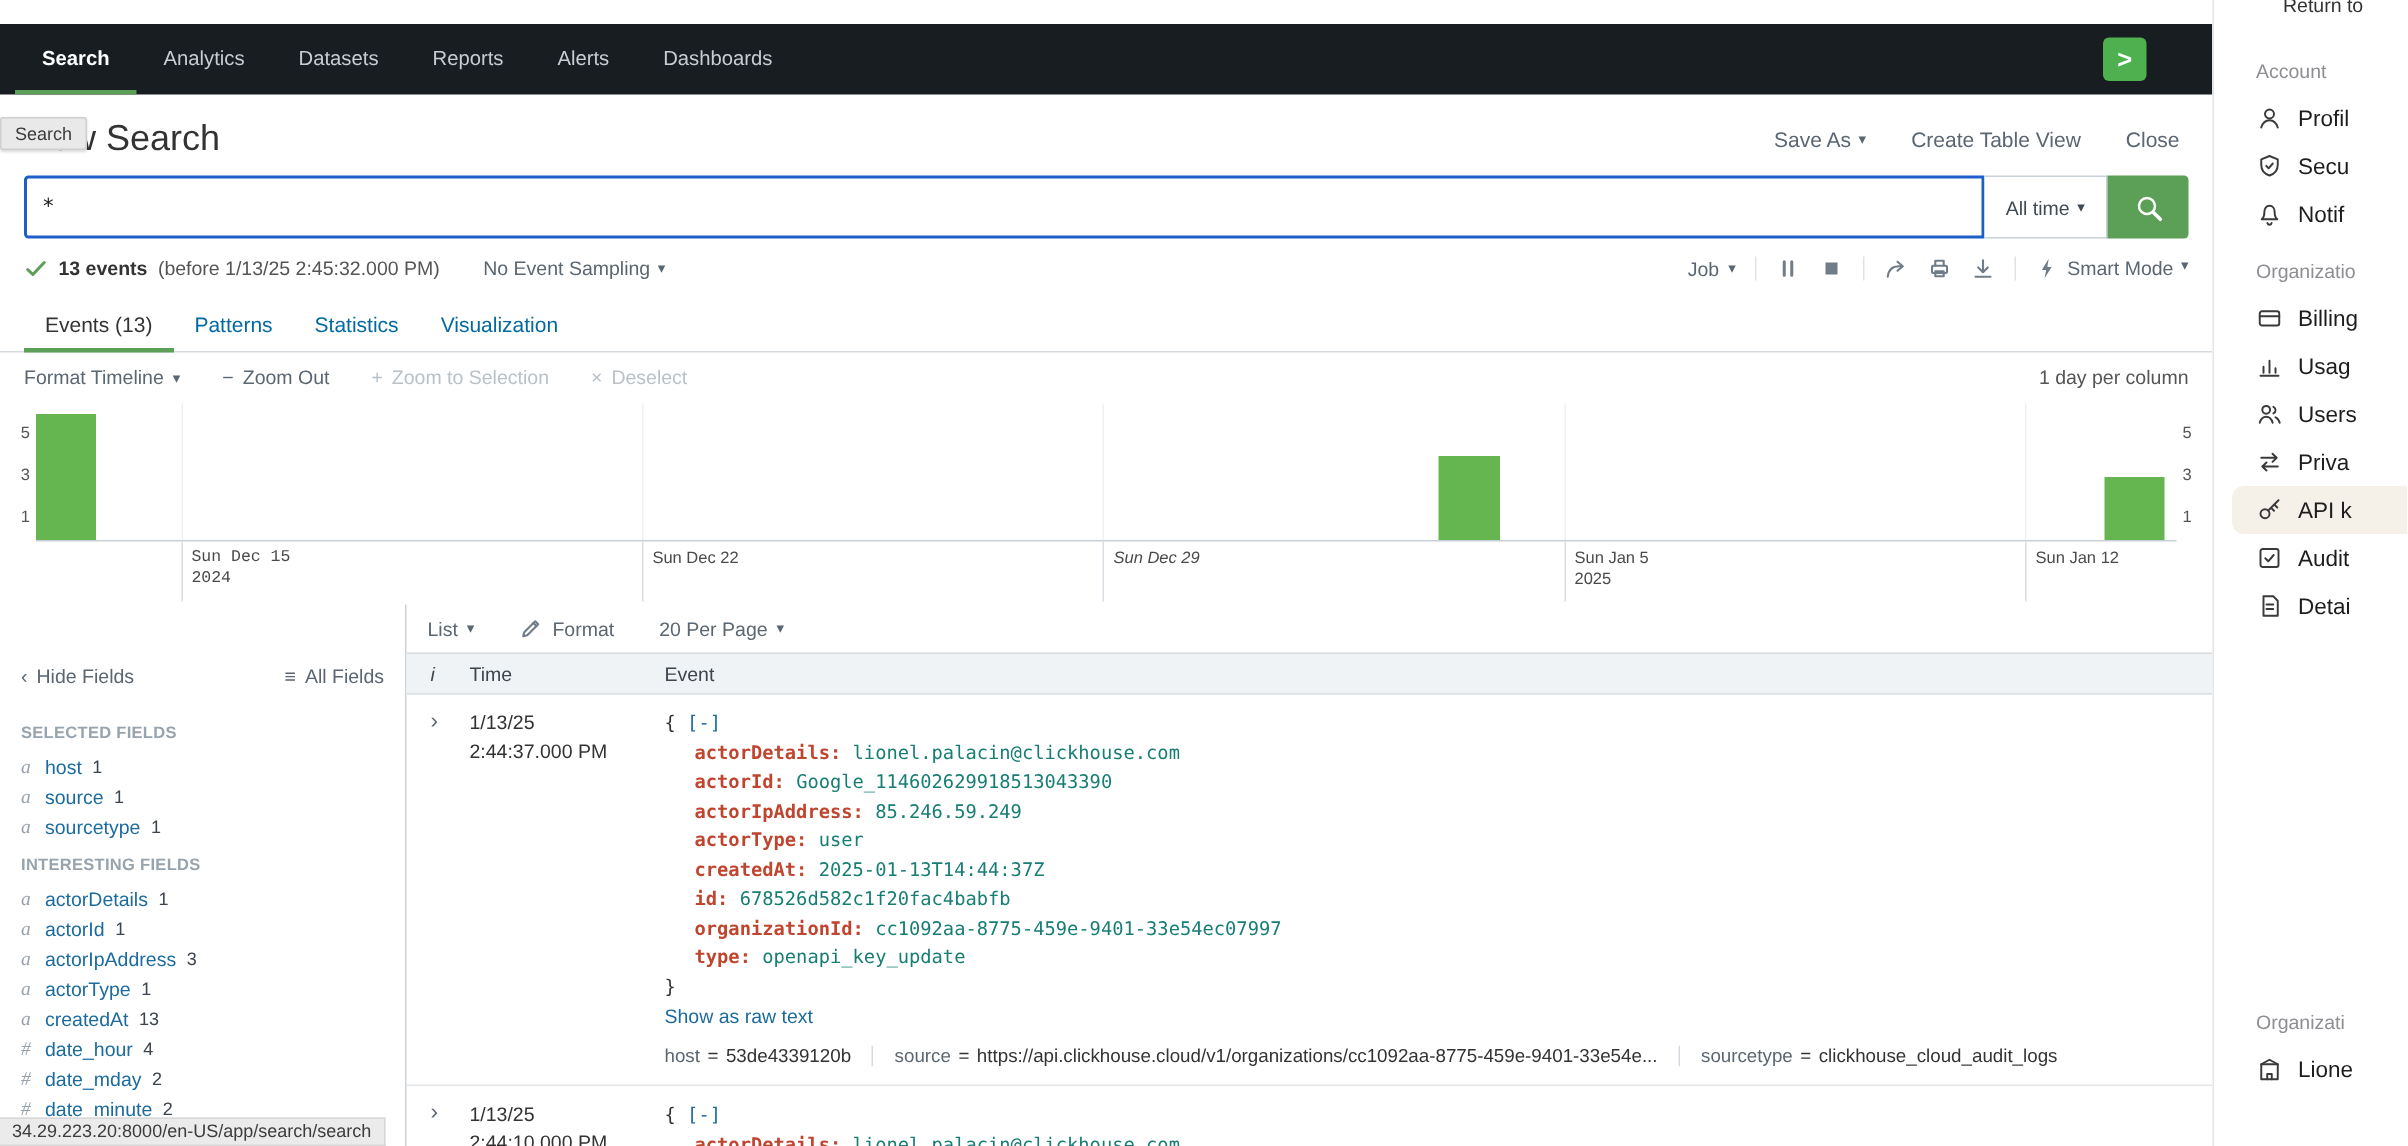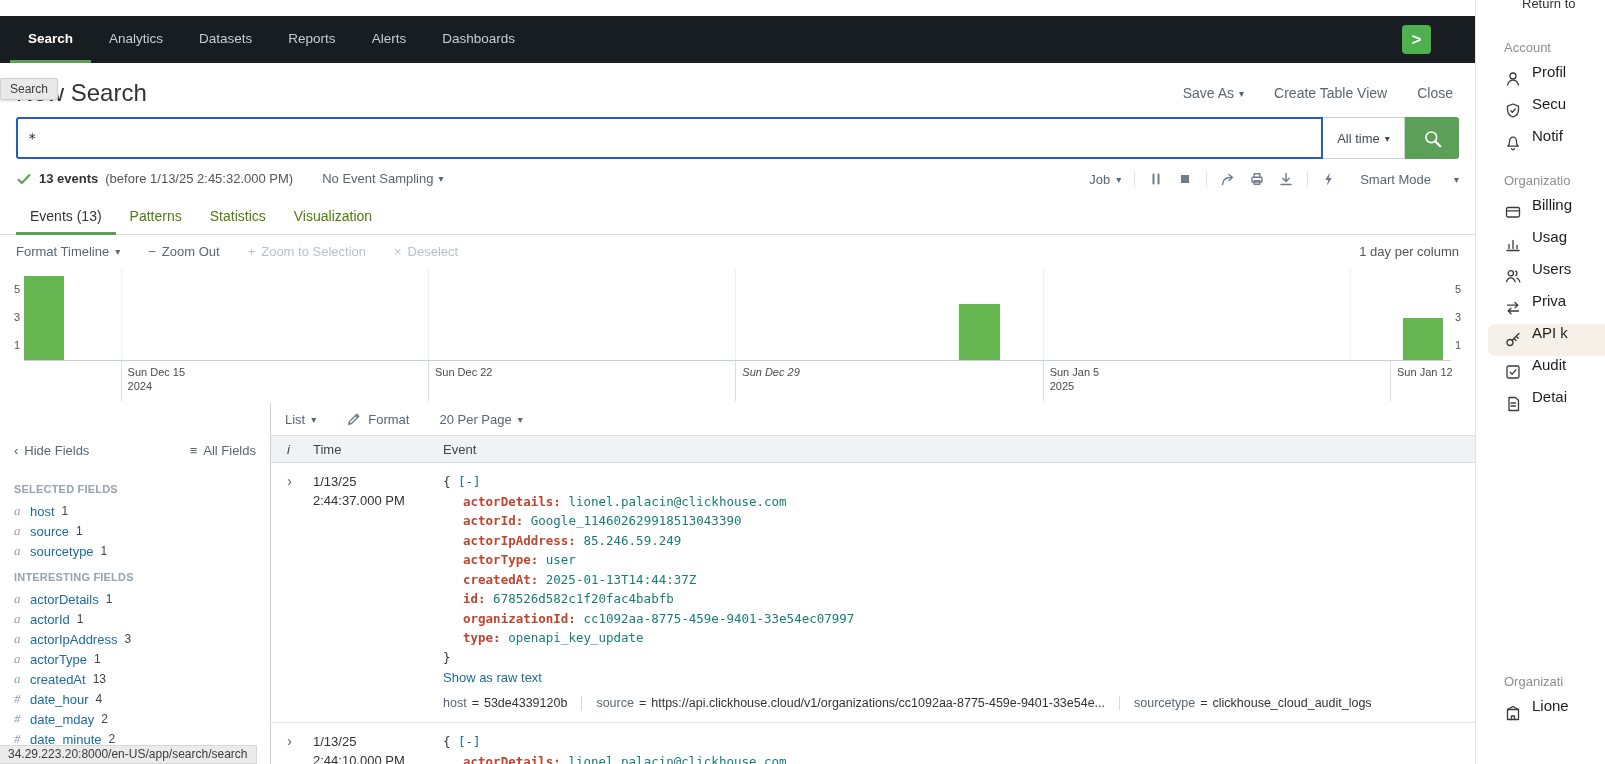--- a/index.html
+++ b/index.html
@@ -27,24 +27,24 @@
 
 .job-row{display:flex;align-items:center;padding:0 16px;height:40px;font-size:13px;color:#3c444d}
 .job-left{display:flex;align-items:flex-start;gap:7px}
 .jr-summary{font-weight:bold;color:#333}
 .jr-detail{color:#555}
 .sampling{margin-left:22px;color:#5a6672;display:flex;gap:5px;align-items:center;cursor:pointer}
 .job-right{margin-left:auto;display:flex;align-items:center;gap:13px;color:#5a6672}
 .icon-btn,.icx{color:#707c87;cursor:pointer;display:flex;align-items:center}
 .controls{display:flex;align-items:center;gap:13px}
 .vdiv{width:1px;height:16px;background:#dfe3e7;display:inline-block}
-.smart{display:flex;gap:23px;align-items:center;cursor:pointer}
+.smart{display:flex;gap:5px;cursor:pointer}
 
 .tabs{display:flex;padding:0 16px;border-bottom:1px solid #d5dadf;height:36px}
-.tab{display:flex;align-items:center;padding:0 14px;font-size:14px;color:#4d7c0f;cursor:pointer;border-bottom:3px solid transparent;margin-bottom:-1px}
+.tab{display:flex;align-items:center;padding:0 14px;font-size:14px;color:#0369a1;cursor:pointer;border-bottom:3px solid transparent;margin-bottom:-1px}
 .tab.active{color:#333;border-bottom-color:var(--accent,#5ba056)}
 
 .tl-toolbar{display:flex;align-items:center;gap:28px;padding:9px 16px 6px;font-size:13px;color:#5a6672}
 .tl-item{display:flex;gap:6px;align-items:center;cursor:pointer}
 .tl-item.disabled{color:#b9c1c8;cursor:default}
 .tl-note{margin-left:auto;font-size:13px;color:#555}
 
 .chart-wrap{margin:4px 24px 0;position:relative}
 .plot{position:relative;height:92px;border-bottom:1px solid #c9cfd6}
 .tbar{position:absolute;bottom:0;background:var(--bar,#65b550);cursor:pointer}
@@ -86,21 +86,21 @@
 .mkey{color:#5a6672}
 .mitem{display:flex;gap:5px;align-items:center;cursor:pointer}
 .msep{width:1px;height:14px;background:#d5dadf;flex:none}
 
 .tooltip-chip{position:absolute;left:0;top:62px;background:#e9e9e9;border:1px solid #cfcfcf;padding:3px 9px;font-size:12px;color:#3c3c3c;border-radius:2px;z-index:6;box-shadow:0 1px 2px rgba(0,0,0,.15)}
 .status-chip{position:absolute;left:0;top:729px;background:#ebebeb;border:1px solid #d7d7d7;border-left:none;padding:1px 8px 2px;font-size:12px;color:#3c3c3c;z-index:6}
 
 .account-panel{position:absolute;left:1475px;top:0;width:130px;height:764px;background:#fff;border-left:1px solid #e4e4e4;padding-top:26px;overflow:hidden}
 .return-link{position:absolute;top:-4px;left:46px;font-size:13px;color:#333;white-space:nowrap;cursor:pointer}
 .acc-header{font-size:13px;color:#8e8e93;padding:14px 0 8px 28px;white-space:nowrap}
-.acc-item{display:flex;gap:10px;height:32px;padding-left:28px;font-size:15px;color:#1d1d1f;cursor:pointer;white-space:nowrap}
+.acc-item{display:flex;align-items:center;gap:10px;height:32px;padding-left:28px;font-size:15px;color:#1d1d1f;cursor:pointer;white-space:nowrap}
 .acc-item.active{background:var(--activebg,#f6f1e8);border-radius:8px 0 0 8px;margin-left:12px;padding-left:16px}
 .acc-ic{display:flex;align-items:center;color:#3a3a3c;flex:none}
 </style>
 </head>
 <body>
 
 <div class="app">
 
   <div class="nav">
     <div class="nav-items">
@@ -257,35 +257,35 @@
         <div class="gv" style="left: 6.76923%;"></div>
         <div class="gv" style="left: 28.3077%;"></div>
         <div class="gv" style="left: 49.8462%;"></div>
         <div class="gv" style="left: 71.3846%;"></div>
         <div class="gv" style="left: 92.9231%;"></div>
         <div class="tbar" title="Dec 13, 2024: 6" style="left: 0%; width: 2.83077%; height: 92.3077%;"></div>
         <div class="tbar" title="Jan 3, 2025: 4" style="left: 65.5385%; width: 2.83077%; height: 61.5385%;"></div>
         <div class="tbar" title="Jan 13, 2025: 3" style="left: 96.6154%; width: 2.83077%; height: 46.1538%;"></div>
       </div>
     <div class="xaxis">
-        <div class="xtick" style="left: 6.76923%;">
+        <div class="xtick" style="left: 6.76923%; font-family: Liberation Mono, monospace;">
           <div>Sun Dec 15</div>
           <div>2024</div>
         </div>
         <div class="xtick" style="left: 28.3077%;">
           <div>Sun Dec 22</div>
         </div>
         <div class="xtick" style="left: 49.8462%; font-style: italic;">
           <div>Sun Dec 29</div>
         </div>
         <div class="xtick" style="left: 71.3846%;">
           <div>Sun Jan 5</div>
           <div>2025</div>
         </div>
-        <div class="xtick" style="left: 92.9231%; margin-left: 40px;">
+        <div class="xtick" style="left: 92.9231%;">
           <div>Sun Jan 12</div>
         </div>
       </div>
   </div>
 
   <div class="results">
     <div class="fields-col">
       <div class="fields-header">
         <span class="fh-btn">
             <span>‹</span>

